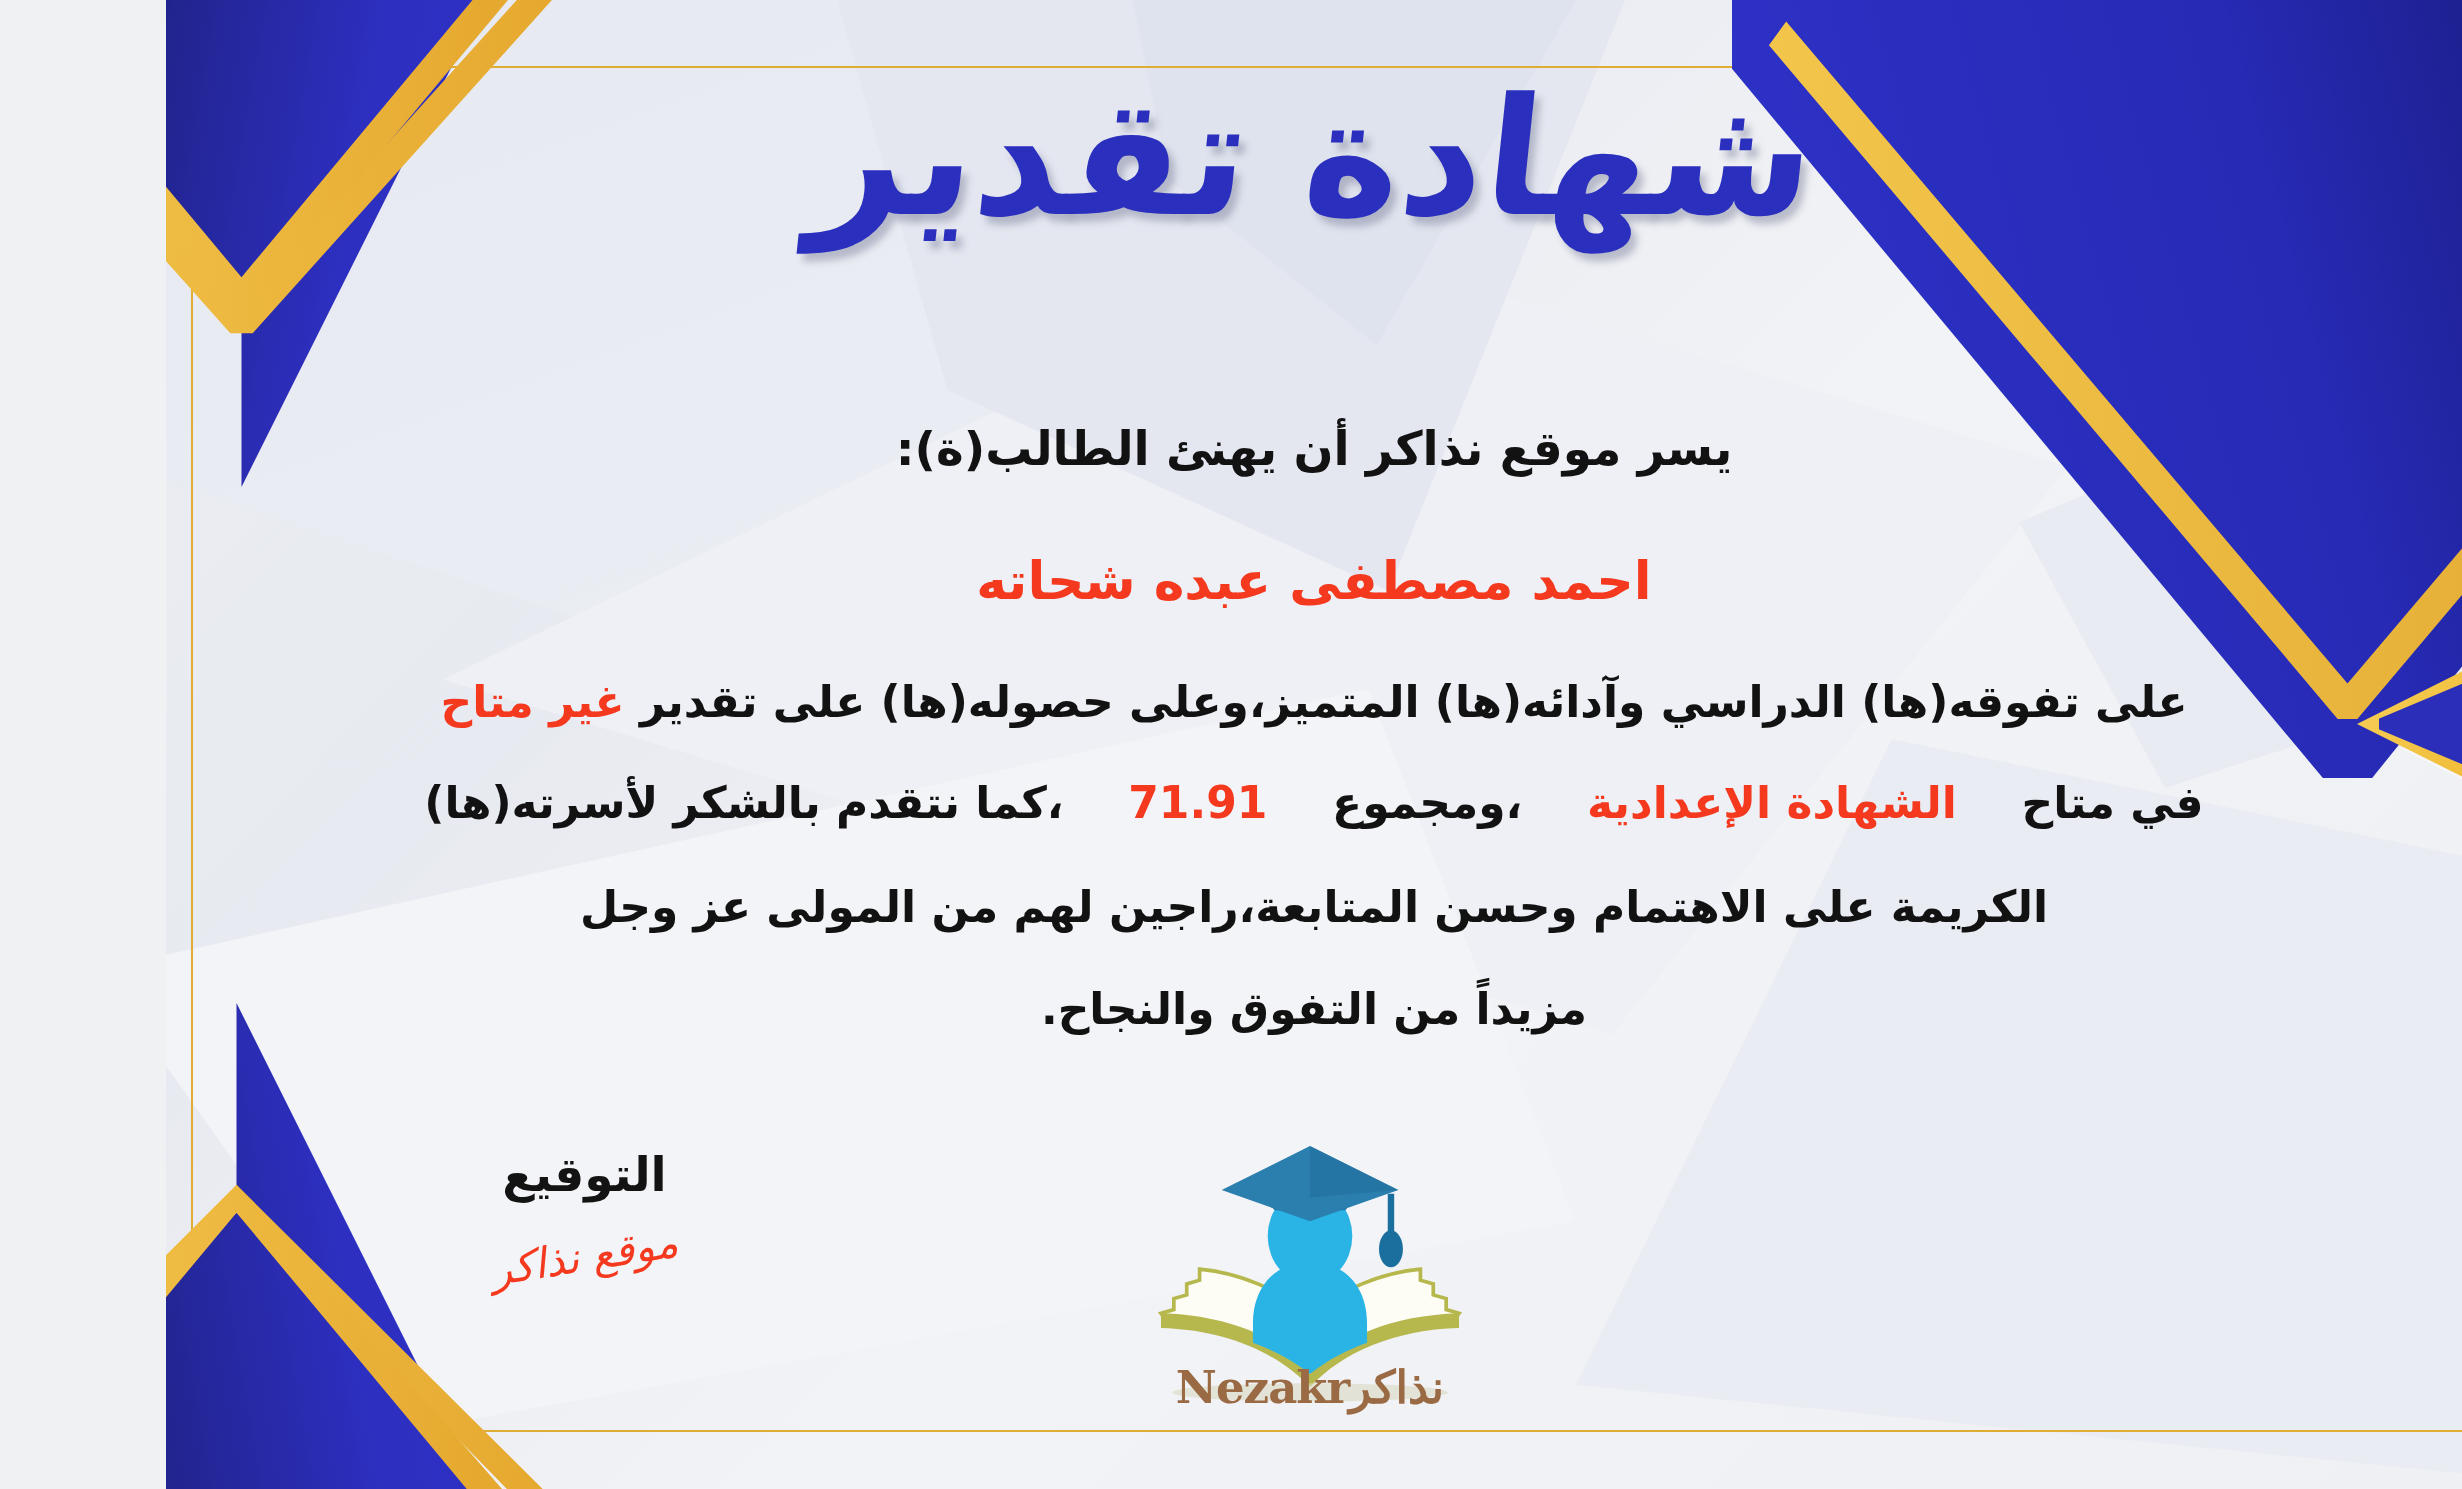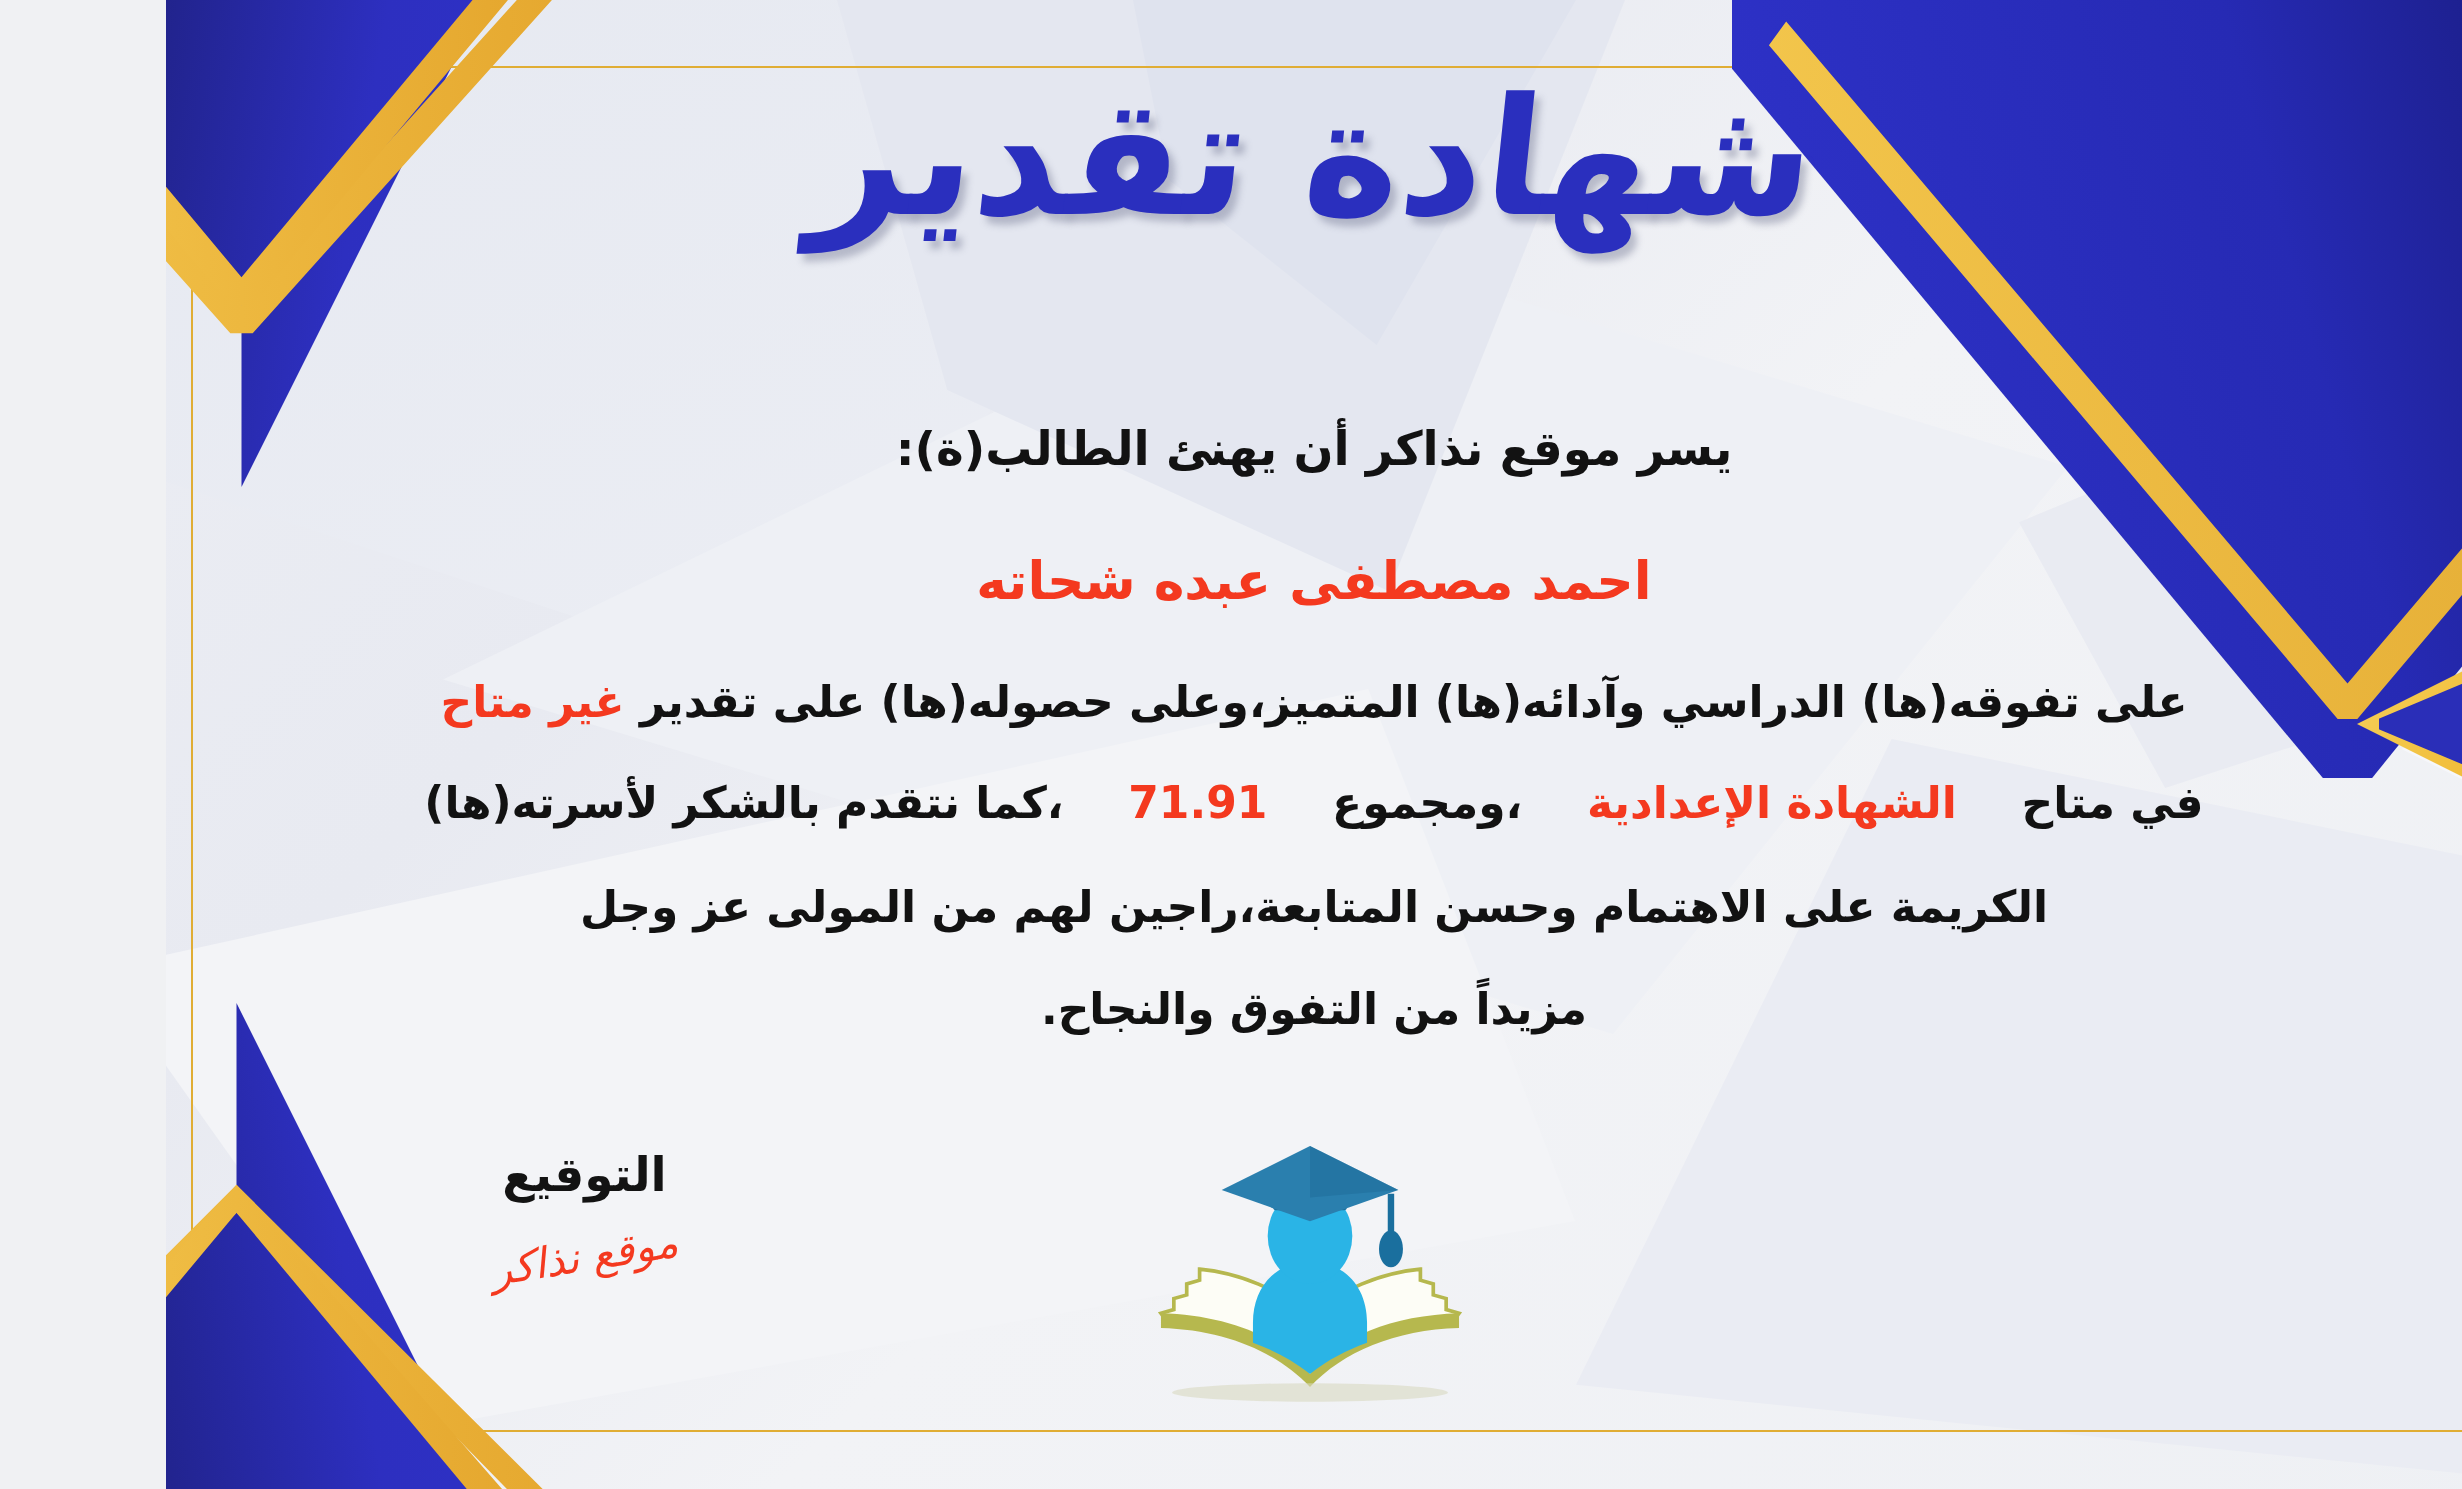--- a/index.html
+++ b/index.html
@@ -241,17 +241,20 @@
         <ellipse cx="200" cy="112" rx="46" ry="52" fill="#2ab4e6"></ellipse>
 
         <rect x="160" y="58" width="80" height="26" rx="3" fill="#1a6f9e"></rect>
 
         <path d="M200 14 L296 62 L200 96 L104 62 Z" fill="#2a7fae"></path>
         <path d="M200 14 L296 62 L200 70 Z" fill="#1f6e9b" opacity=".55"></path>
 
         <path d="M288 66 L288 112" stroke="#1a6f9e" stroke-width="7" fill="none"></path>
         <ellipse cx="288" cy="126" rx="13" ry="20" fill="#1a6f9e"></ellipse>
       </svg>
+      <div class="logo-text">
+        <span>Nezakr</span><span>نذاكر</span>
+      </div>
     </div>
 
   </div>
 </div>
 
 
 </body></html>

